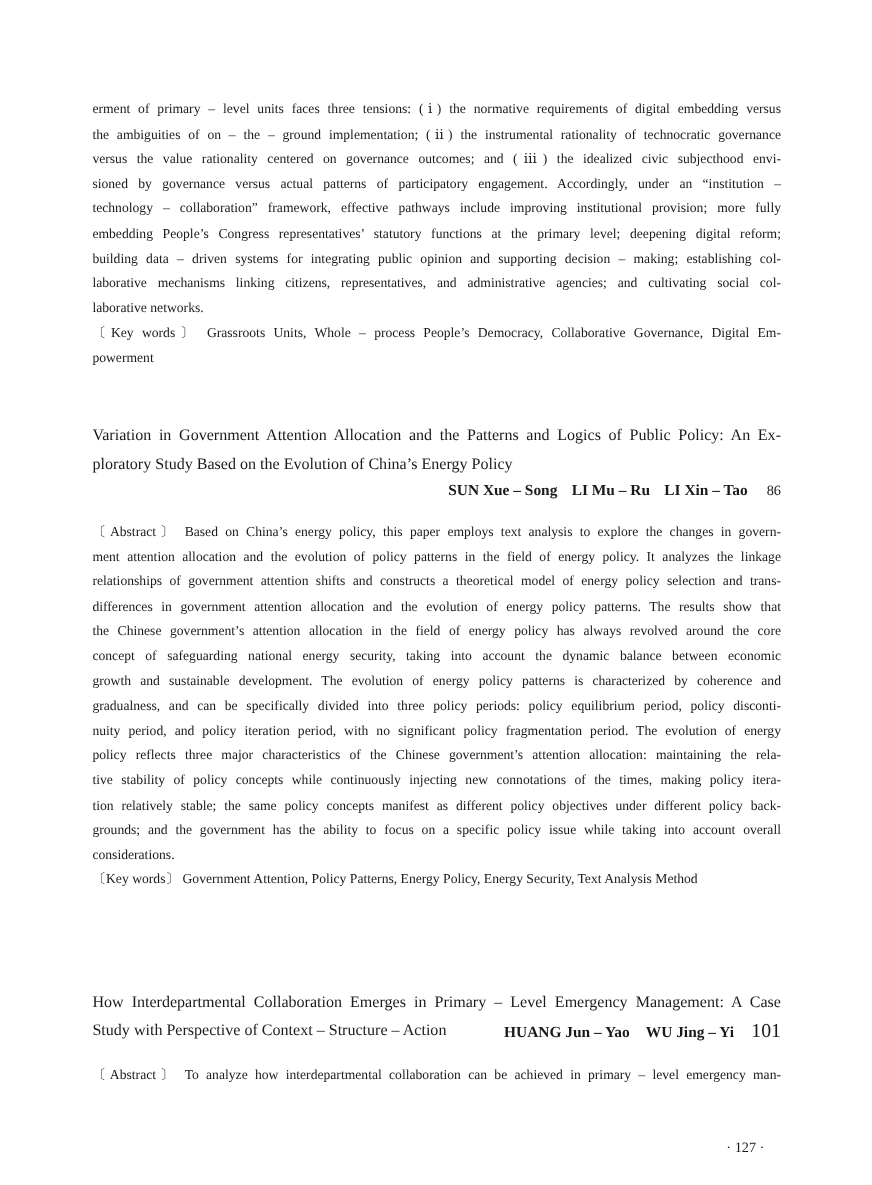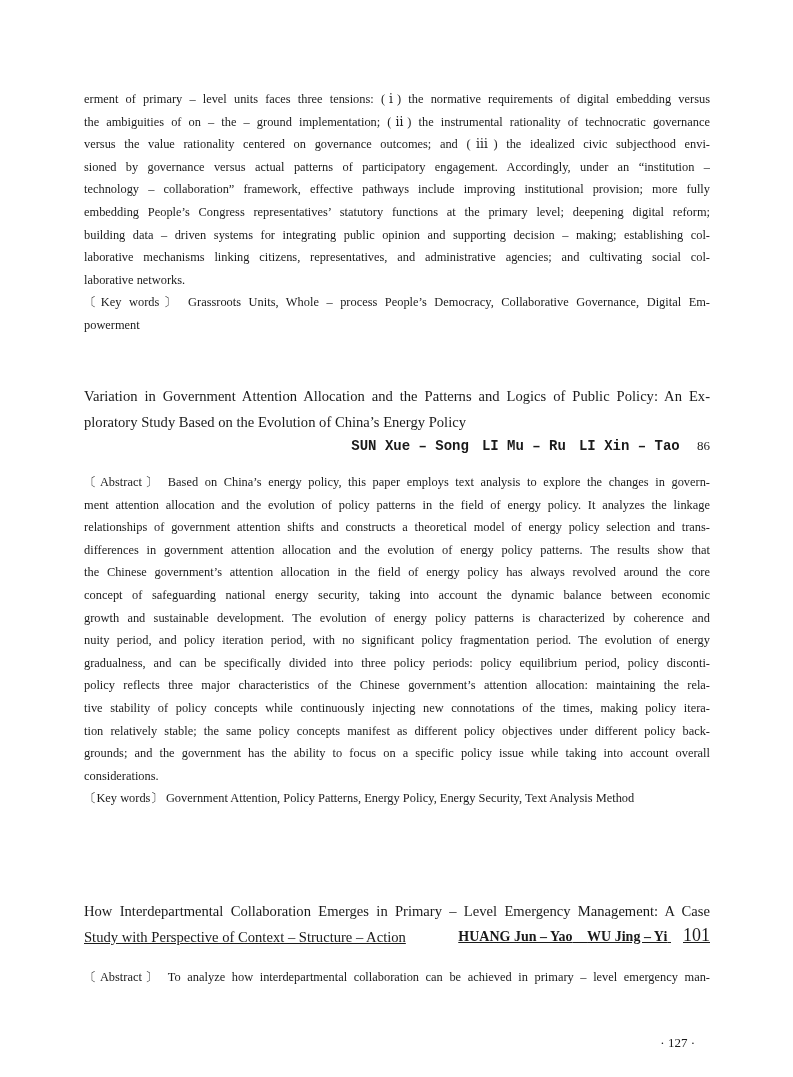--- a/index.html
+++ b/index.html
@@ -4,21 +4,21 @@
 <style>
   html, body { margin: 0; padding: 0; background: #ffffff; }
   body { width: 793px; height: 1077px; position: relative; overflow: hidden;
          font-family: "Liberation Serif", "DejaVu Serif", serif; color: #1a1a1a; }
   .para { font-size: 12.4px; line-height: 22.6px; text-align: justify; margin: 0; }
   .line { display: block; text-align: justify; text-align-last: justify; white-space: nowrap; height: 22.6px; }
   .line.last { text-align-last: left; }
   .title { font-size: 14.6px; line-height: 26px; margin: 0; }
   .title .line { height: 26px; }
   .authors { text-align: right; font-size: 13px; line-height: 22px; margin: 0; }
-  .authors b { font-family: Liberation Mono, monospace; font-weight: bold; font-size: 14px; }
+  .authors b { font-family: Liberation Serif, serif; font-weight: bold; font-size: 14px; }
   .authors .pg { margin-left: 14px; font-weight: normal; }
   .inline-auth b { font-weight: bold; font-size: 14px; }
   .inline-auth .pg { margin-left: 12px; font-size: 18px; }
   .sec { position: absolute; left: 84px; width: 626px; }
   .folio { position: absolute; right: 98px; top: 1035px; font-size: 13px; font-family: Liberation Serif, serif; }
 </style>
 </head>
 <body>
 
 <div class="sec" style="top:88px;">
@@ -51,37 +51,37 @@
     <span class="pg">86</span>
   </p>
   <p class="para" style="margin-top:14px;">
     <span class="line"><span>〔Abstract〕</span> <span>Based on China’s energy policy, this paper employs text analysis to explore the changes in govern-</span></span>
     <span class="line">ment attention allocation and the evolution of policy patterns in the field of energy policy. It analyzes the linkage</span>
     <span class="line">relationships of government attention shifts and constructs a theoretical model of energy policy selection and trans-</span>
     <span class="line">differences in government attention allocation and the evolution of energy policy patterns. The results show that</span>
     <span class="line">the Chinese government’s attention allocation in the field of energy policy has always revolved around the core</span>
     <span class="line">concept of safeguarding national energy security, taking into account the dynamic balance between economic</span>
     <span class="line">growth and sustainable development. The evolution of energy policy patterns is characterized by coherence and</span>
+    <span class="line">gradualness, and can be specifically divided into three policy periods: policy equilibrium period, policy disconti-</span>
     <span class="line">nuity period, and policy iteration period, with no significant policy fragmentation period. The evolution of energy</span>
-    <span class="line">gradualness, and can be specifically divided into three policy periods: policy equilibrium period, policy disconti-</span>
     <span class="line">policy reflects three major characteristics of the Chinese government’s attention allocation: maintaining the rela-</span>
     <span class="line">tive stability of policy concepts while continuously injecting new connotations of the times, making policy itera-</span>
     <span class="line">tion relatively stable; the same policy concepts manifest as different policy objectives under different policy back-</span>
     <span class="line">grounds; and the government has the ability to focus on a specific policy issue while taking into account overall</span>
     <span class="line last">considerations.</span>
   </p>
   <p class="para">
     <span class="line last"><span>〔Key words〕</span> <span>Government Attention, Policy Patterns, Energy Policy, Energy Security, Text Analysis Method</span></span>
   </p>
 </div>
 
 <div class="sec" style="top:898px;">
   <div class="title">
     <span class="line">How Interdepartmental Collaboration Emerges in Primary – Level Emergency Management: A Case</span>
-    <span class="line last inline-auth" style="display:flex; justify-content:space-between; align-items:flex-end;text-decoration:underline;">
+    <span class="line last inline-auth" style="display:flex; justify-content:space-between; align-items:flex-start;">
       <span>Study with Perspective of Context – Structure – Action</span>
       <span>
         <b>HUANG Jun – Yao</b>&nbsp;&nbsp;&nbsp;
         <b>WU Jing – Yi</b>
         <span class="pg">101</span>
       </span>
     </span>
   </div>
   <p class="para" style="margin-top:16px;">
     <span class="line"><span>〔Abstract〕</span> <span>To analyze how interdepartmental collaboration can be achieved in primary – level emergency man-</span></span>

